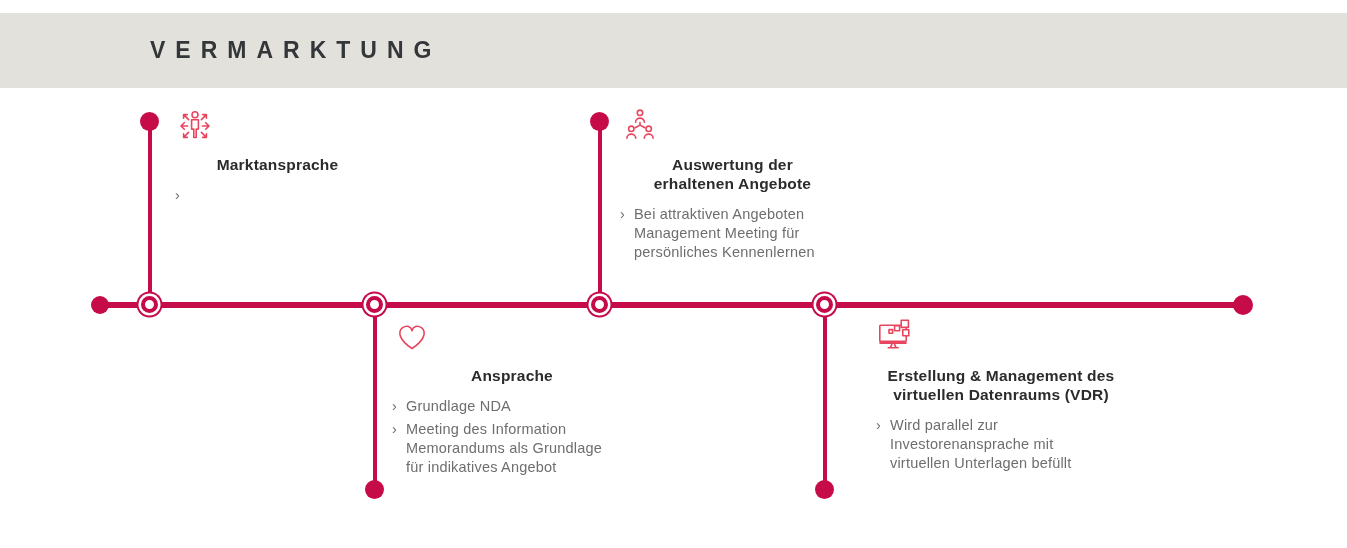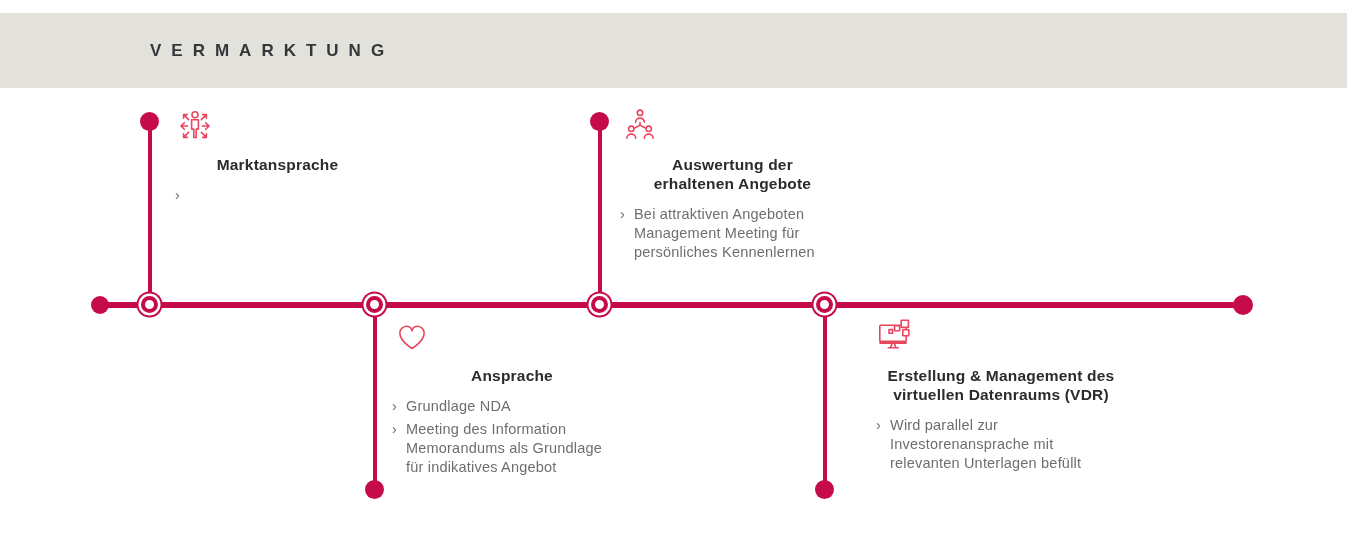--- a/index.html
+++ b/index.html
@@ -16,21 +16,21 @@
   .band {
     position: absolute;
     left: 0; right: 0;
     top: 13px; height: 75px;
     background: var(--band-bg, #e3e1db);
     display: flex;
     align-items: center;
   }
   .band-title {
     margin: 0 0 0 150px;
-    font-size: 17px;
+    font-size: 23px;
     font-weight: 600;
     letter-spacing: 10px;
     color: var(--header-text, #34373a);
   }
 
   
   .tl-line {
     position: absolute;
     left: 100px; top: 302px;
     width: 1143px; height: 6px;
@@ -201,18 +201,18 @@
         <rect class="fill-white" x="26.8" y="12.8" width="6" height="6"></rect>
       </svg>
     </div>
     <h3 class="ms-title">Erstellung &amp; Management des
 virtuellen Datenraums (VDR)</h3>
     <div class="bullets">
       <div class="bullet">
         <span class="chev">›</span>
         <span class="bullet-text">Wird parallel zur
 Investorenansprache mit
-relevanten Unterlagen befüllt</span>
+virtuellen Unterlagen befüllt</span>
       </div>
     </div>
   </div>
 
 </div>
 
 </body></html>

